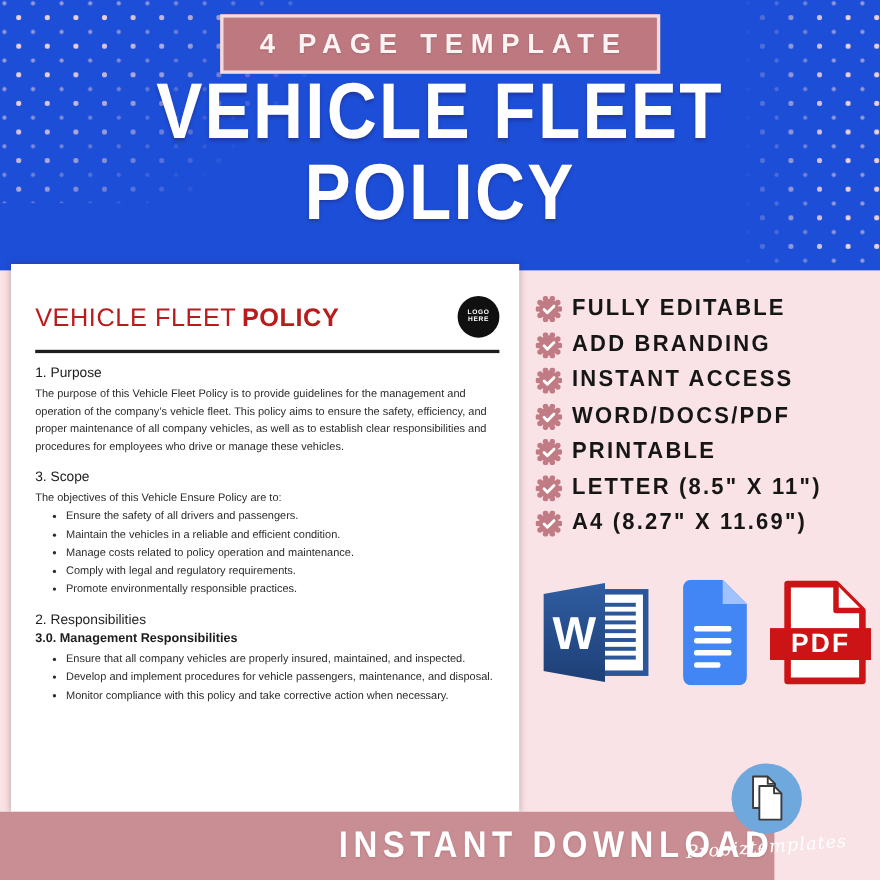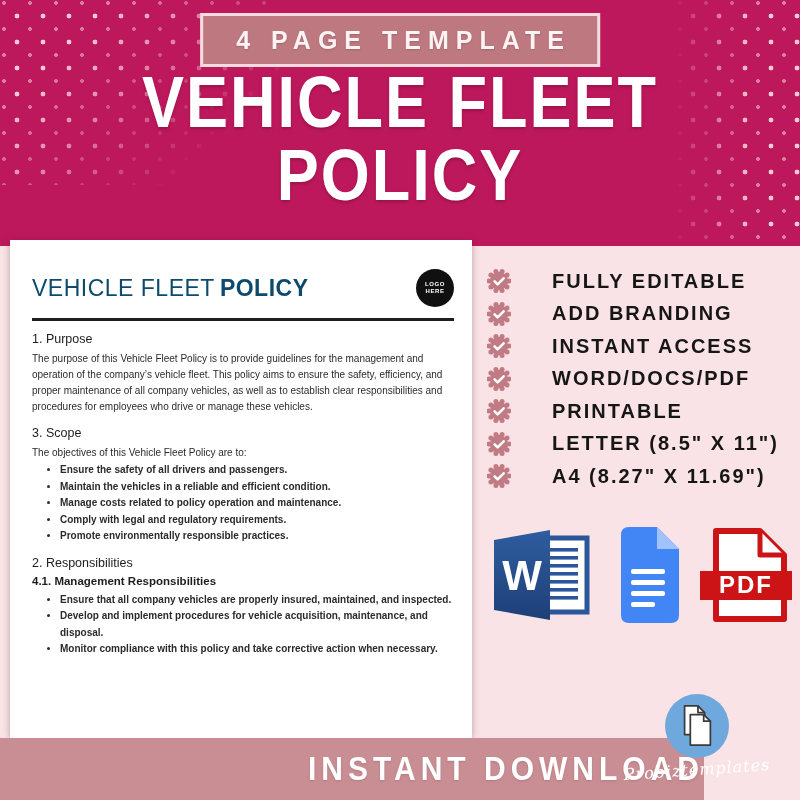--- a/index.html
+++ b/index.html
@@ -3,21 +3,21 @@
 <meta charset="utf-8">
 <style>
   html,body { margin:0; padding:0; background:#555; }
   * { box-sizing:border-box; }
   .canvas {
     position:relative; width:800px; height:800px; overflow:hidden;
     font-family:"Liberation Sans", sans-serif; margin:0 auto; background:#FAE3E6;
   }
 
   
-  .hero { position:absolute; left:0; top:0; width:800px; height:246px; background:#be185d; }
+  .hero { position:absolute; left:0; top:0; width:800px; height:246px; background:#1d4ed8; }
   .dots { position:absolute; pointer-events:none;
     background-image:
       radial-gradient(circle, rgba(245,213,216,.95) 2.1px, transparent 2.7px),
       radial-gradient(circle, rgba(245,213,216,.55) 1.6px, transparent 2.2px);
     background-size:26px 26px, 26px 26px;
     background-position:4px 3px, 17px 16px;
   }
   .dots-tl { left:0; top:0; width:280px; height:185px;
     -webkit-mask-image:linear-gradient(135deg,#000 25%,transparent 78%);
             mask-image:linear-gradient(135deg,#000 25%,transparent 78%); }
@@ -41,37 +41,37 @@
   
   .middle { position:absolute; left:0; top:246px; width:800px; height:492px; background:#FAE3E6; }
 
   
   .page {
     position:absolute; left:10px; top:240px; width:462px; height:498px;
     background:#FFFFFF; box-shadow:0 1px 7px rgba(70,25,30,.35);
     padding:28px 18px 0 22px; overflow:hidden; z-index:2; color:#1d1d1d;
   }
   .doc-header { display:flex; justify-content:space-between; align-items:center; height:40px; }
-  .doc-title { font-size:23px; letter-spacing:.5px; color:#0c4a6e; font-weight:400; }
+  .doc-title { font-size:23px; letter-spacing:.5px; color:#b91c1c; font-weight:400; }
   .doc-title b { font-weight:700; margin-left:5px; }
   .logo-circle {
     width:38px; height:38px; border-radius:50%; background:#101010; color:#fff;
     display:flex; flex-direction:column; align-items:center; justify-content:center;
     font-size:6px; font-weight:bold; letter-spacing:.6px; line-height:7px; flex:0 0 auto;
   }
   .doc-rule { height:3px; background:#1f1f1f; margin-top:10px; }
   .sec-h  { font-size:12.5px; font-weight:normal; margin:11px 0 5px; }
   .sec-sub{ font-size:11.5px; font-weight:bold; margin:1px 0 5px; }
   .sec-p  { font-size:10px; line-height:16px; margin:0; color:#2b2b2b; }
-  .sec-ul { margin:1px 0 0; padding-left:28px;font-weight:bold; }
+  .sec-ul { margin:1px 0 0; padding-left:28px; }
   .sec-ul li { font-size:10px; line-height:16.5px; color:#2b2b2b; }
 
   
   .features { position:absolute; left:487px; top:269px; width:310px; z-index:2; }
-  .feature-row { display:flex; align-items:center; margin-bottom:8.5px; height:24px;gap:32px; }
+  .feature-row { display:flex; margin-bottom:8.5px; height:24px; }
   .check-badge { width:24px; height:24px; flex:0 0 auto; margin-right:9px; }
   .feature-label {
     font-size:20px; font-weight:800; letter-spacing:2px; color:#161616;
     white-space:nowrap; transform:scaleY(1.05); transform-origin:left center;
   }
 
   
   .formats { position:absolute; left:494px; top:527px; display:flex; align-items:center; gap:21px; z-index:2; }
   .fmt-icon { display:block; }
 
@@ -135,44 +135,44 @@
         </div>
 
         <div class="doc-sec">
           <div class="sec-h">3. Scope</div>
 
 
         </div>
 
         <div class="doc-sec">
 
-          <p class="sec-p">The objectives of this Vehicle Fleet Policy are to:</p>
+          <p class="sec-p">The objectives of this Vehicle Ensure Policy are to:</p>
           <ul class="sec-ul">
 
               <li>Ensure the safety of all drivers and passengers.</li>
 
               <li>Maintain the vehicles in a reliable and efficient condition.</li>
 
               <li>Manage costs related to policy operation and maintenance.</li>
 
               <li>Comply with legal and regulatory requirements.</li>
 
               <li>Promote environmentally responsible practices.</li>
             </ul>
         </div>
 
         <div class="doc-sec">
           <div class="sec-h">2. Responsibilities</div>
-          <div class="sec-sub">4.1. Management Responsibilities</div>
+          <div class="sec-sub">3.0. Management Responsibilities</div>
 
           <ul class="sec-ul">
 
               <li>Ensure that all company vehicles are properly insured, maintained, and inspected.</li>
 
-              <li>Develop and implement procedures for vehicle acquisition, maintenance, and disposal.</li>
+              <li>Develop and implement procedures for vehicle passengers, maintenance, and disposal.</li>
 
               <li>Monitor compliance with this policy and take corrective action when necessary.</li>
             </ul>
         </div>
       </div>
   </div>
 
   <div class="features">
 
       <div class="feature-row">

